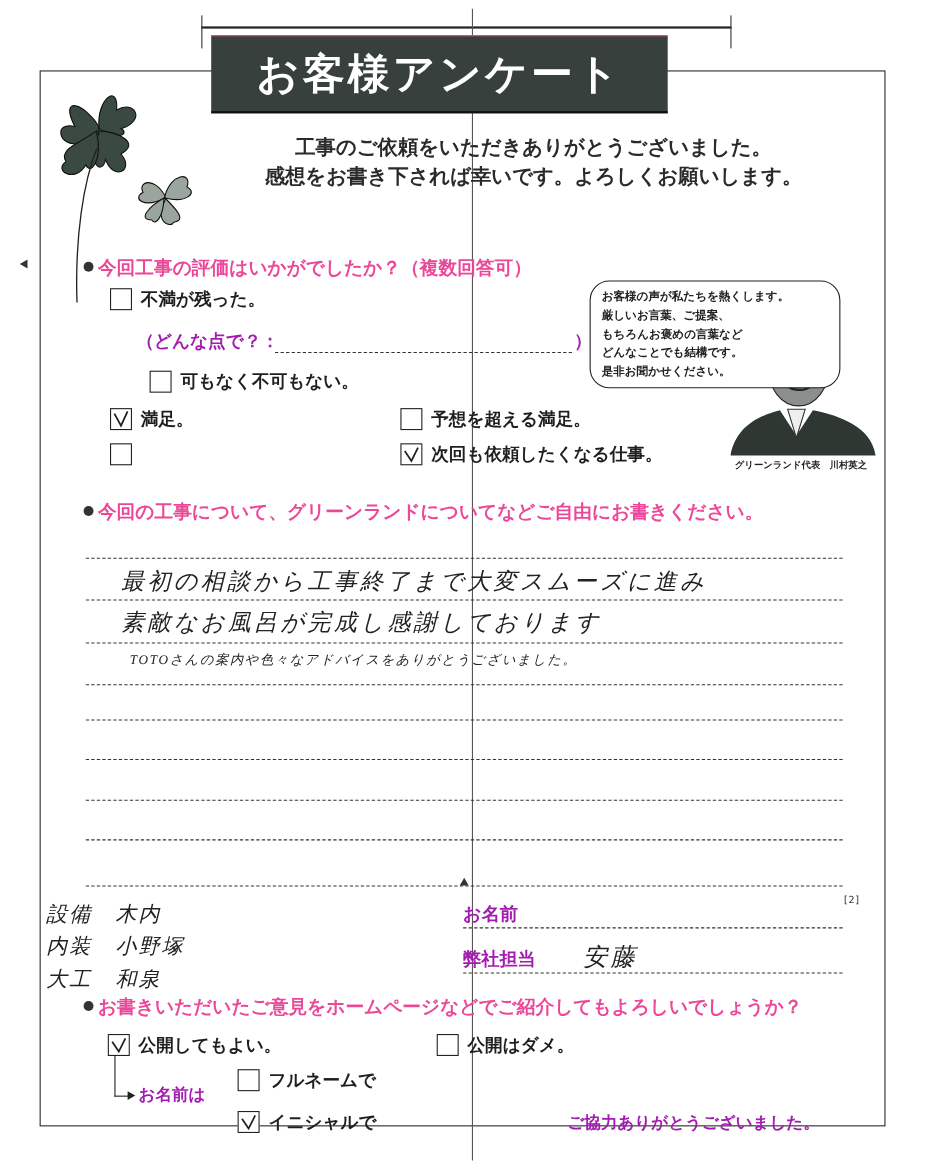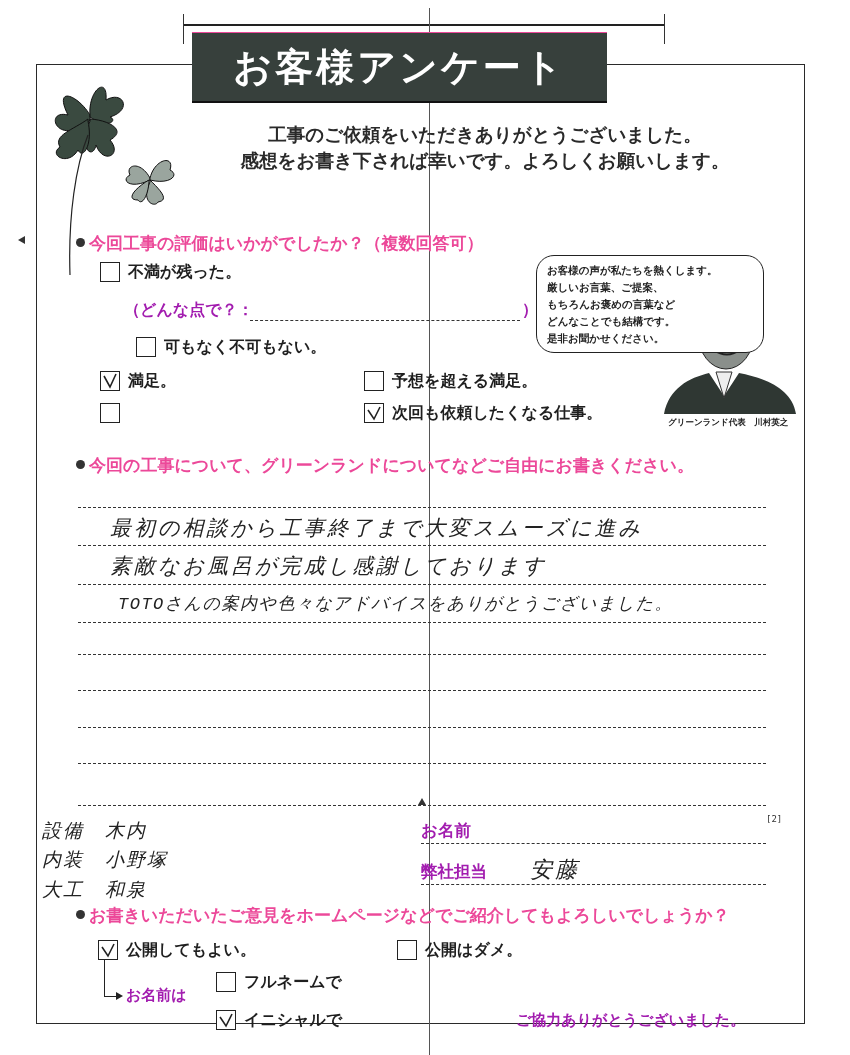--- a/index.html
+++ b/index.html
@@ -40,21 +40,21 @@
 
   .dotted { border-bottom: 1.5px dashed #333; height: 0; }
 
   
   .bubble { left: 536px; top: 231px; width: 228px; height: 98px; border: 1.6px solid #222; border-radius: 18px; background:#fff; padding: 6px 10px; box-sizing: border-box; font-size: 10.5px; line-height: 17px; font-weight: bold; color:#222;margin-top:24px; }
   .bubble div { white-space: nowrap; }
   .bubble-tail { left: 680px; top: 320px; }
   .portrait { left: 664px; top: 278px; }
   .portrait-caption { left: 668px; top: 417px; font-size: 8.5px; font-weight: bold; white-space: nowrap; color:#222; }
 
-  .hw { font-family: Liberation Mono, monospace; font-style: italic; color: #222; white-space: nowrap; letter-spacing: 3px; }
+  .hw { font-family: Liberation Serif, serif; font-style: italic; color: #222; white-space: nowrap; letter-spacing: 3px; }
 
   .field-label { font-size: 16.5px; font-weight: bold; color:#a21caf; white-space: nowrap; }
   .page-num { left: 766px; top: 814px; font-size: 9px; font-family: "DejaVu Sans Mono", monospace; color:#333; }
   .mid-arrow { left: 418px; top: 798px; width: 0; height: 0; border-left: 4px solid transparent; border-right: 4px solid transparent; border-bottom: 7px solid #333; }
 
   .elbow { left: 104px; top: 960px; width: 14px; height: 36px; border-left: 1.5px solid #222; border-bottom: 1.5px solid #222; }
   .elbow-head { left: 116px; top: 992px; width: 0; height: 0; border-top: 4px solid transparent; border-bottom: 4px solid transparent; border-left: 7px solid #222; }
 </style>
 </head>
 <body>
@@ -159,21 +159,21 @@
 
 <div class="abs section-head" style="left:76px; top:454px;">
   <span class="dot"></span><span>今回の工事について、グリーンランドについてなどご自由にお書きください。</span>
 </div>
 
 <div class="abs dotted" style="left:78px; top:507px; width:688px;"></div>
 <div class="abs hw" style="left:110px; top:514px; font-size:21px;">最初の相談から工事終了まで大変スムーズに進み</div>
 <div class="abs dotted" style="left:78px; top:545px; width:688px;"></div>
 <div class="abs hw" style="left:110px; top:552px; font-size:21px;">素敵なお風呂が完成し感謝しております</div>
 <div class="abs dotted" style="left:78px; top:584px; width:688px;"></div>
-<div class="abs hw" style="left:118px; top:592px; font-size:17px; letter-spacing:1.5px;text-align:center;">TOTOさんの案内や色々なアドバイスをありがとうございました。</div>
+<div class="abs hw" style="left:118px; top:592px; font-size:12px; letter-spacing:1.5px;text-align:center;">TOTOさんの案内や色々なアドバイスをありがとうございました。</div>
 <div class="abs dotted" style="left:78px; top:622px; width:688px;"></div>
 <div class="abs dotted" style="left:78px; top:654px; width:688px;"></div>
 <div class="abs dotted" style="left:78px; top:690px; width:688px;"></div>
 <div class="abs dotted" style="left:78px; top:727px; width:688px;"></div>
 <div class="abs dotted" style="left:78px; top:763px; width:688px;"></div>
 <div class="abs dotted" style="left:78px; top:805px; width:688px;"></div>
 <div class="abs mid-arrow"></div>
 
 <div class="abs hw" style="left:42px; top:818px; font-size:19px; letter-spacing:2px;">設備　木内</div>
 <div class="abs hw" style="left:42px; top:847px; font-size:19px; letter-spacing:2px;">内装　小野塚</div>

